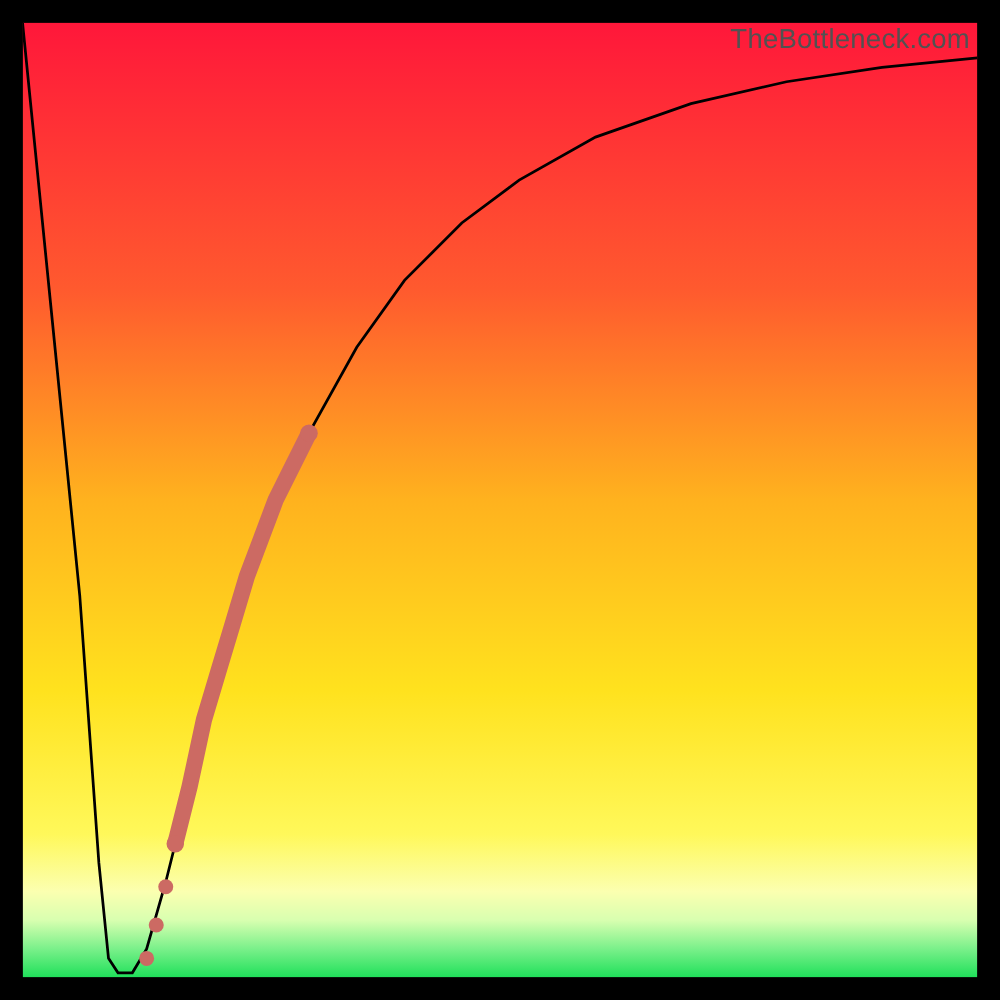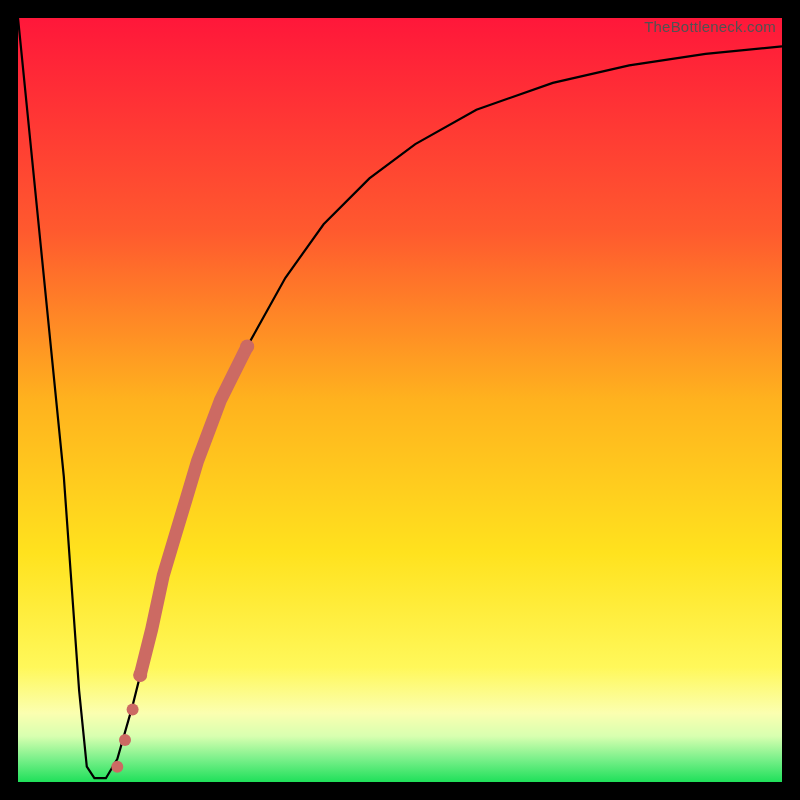--- a/index.html
+++ b/index.html
@@ -23,21 +23,21 @@
     top: 18px;
     width: 764px;
     height: 764px;
     overflow: hidden;
   }
   .watermark {
     position: absolute;
     top: 0px;
     right: 6px;
     color: #525252;
-    font-size: 15px;
+    font-size: 22px;
     font-weight: 500;
     letter-spacing: 0.2px;
     z-index: 20;
   }
   svg { display:block; }
 </style>
 </head>
 <body>
 
 <div class="frame">

